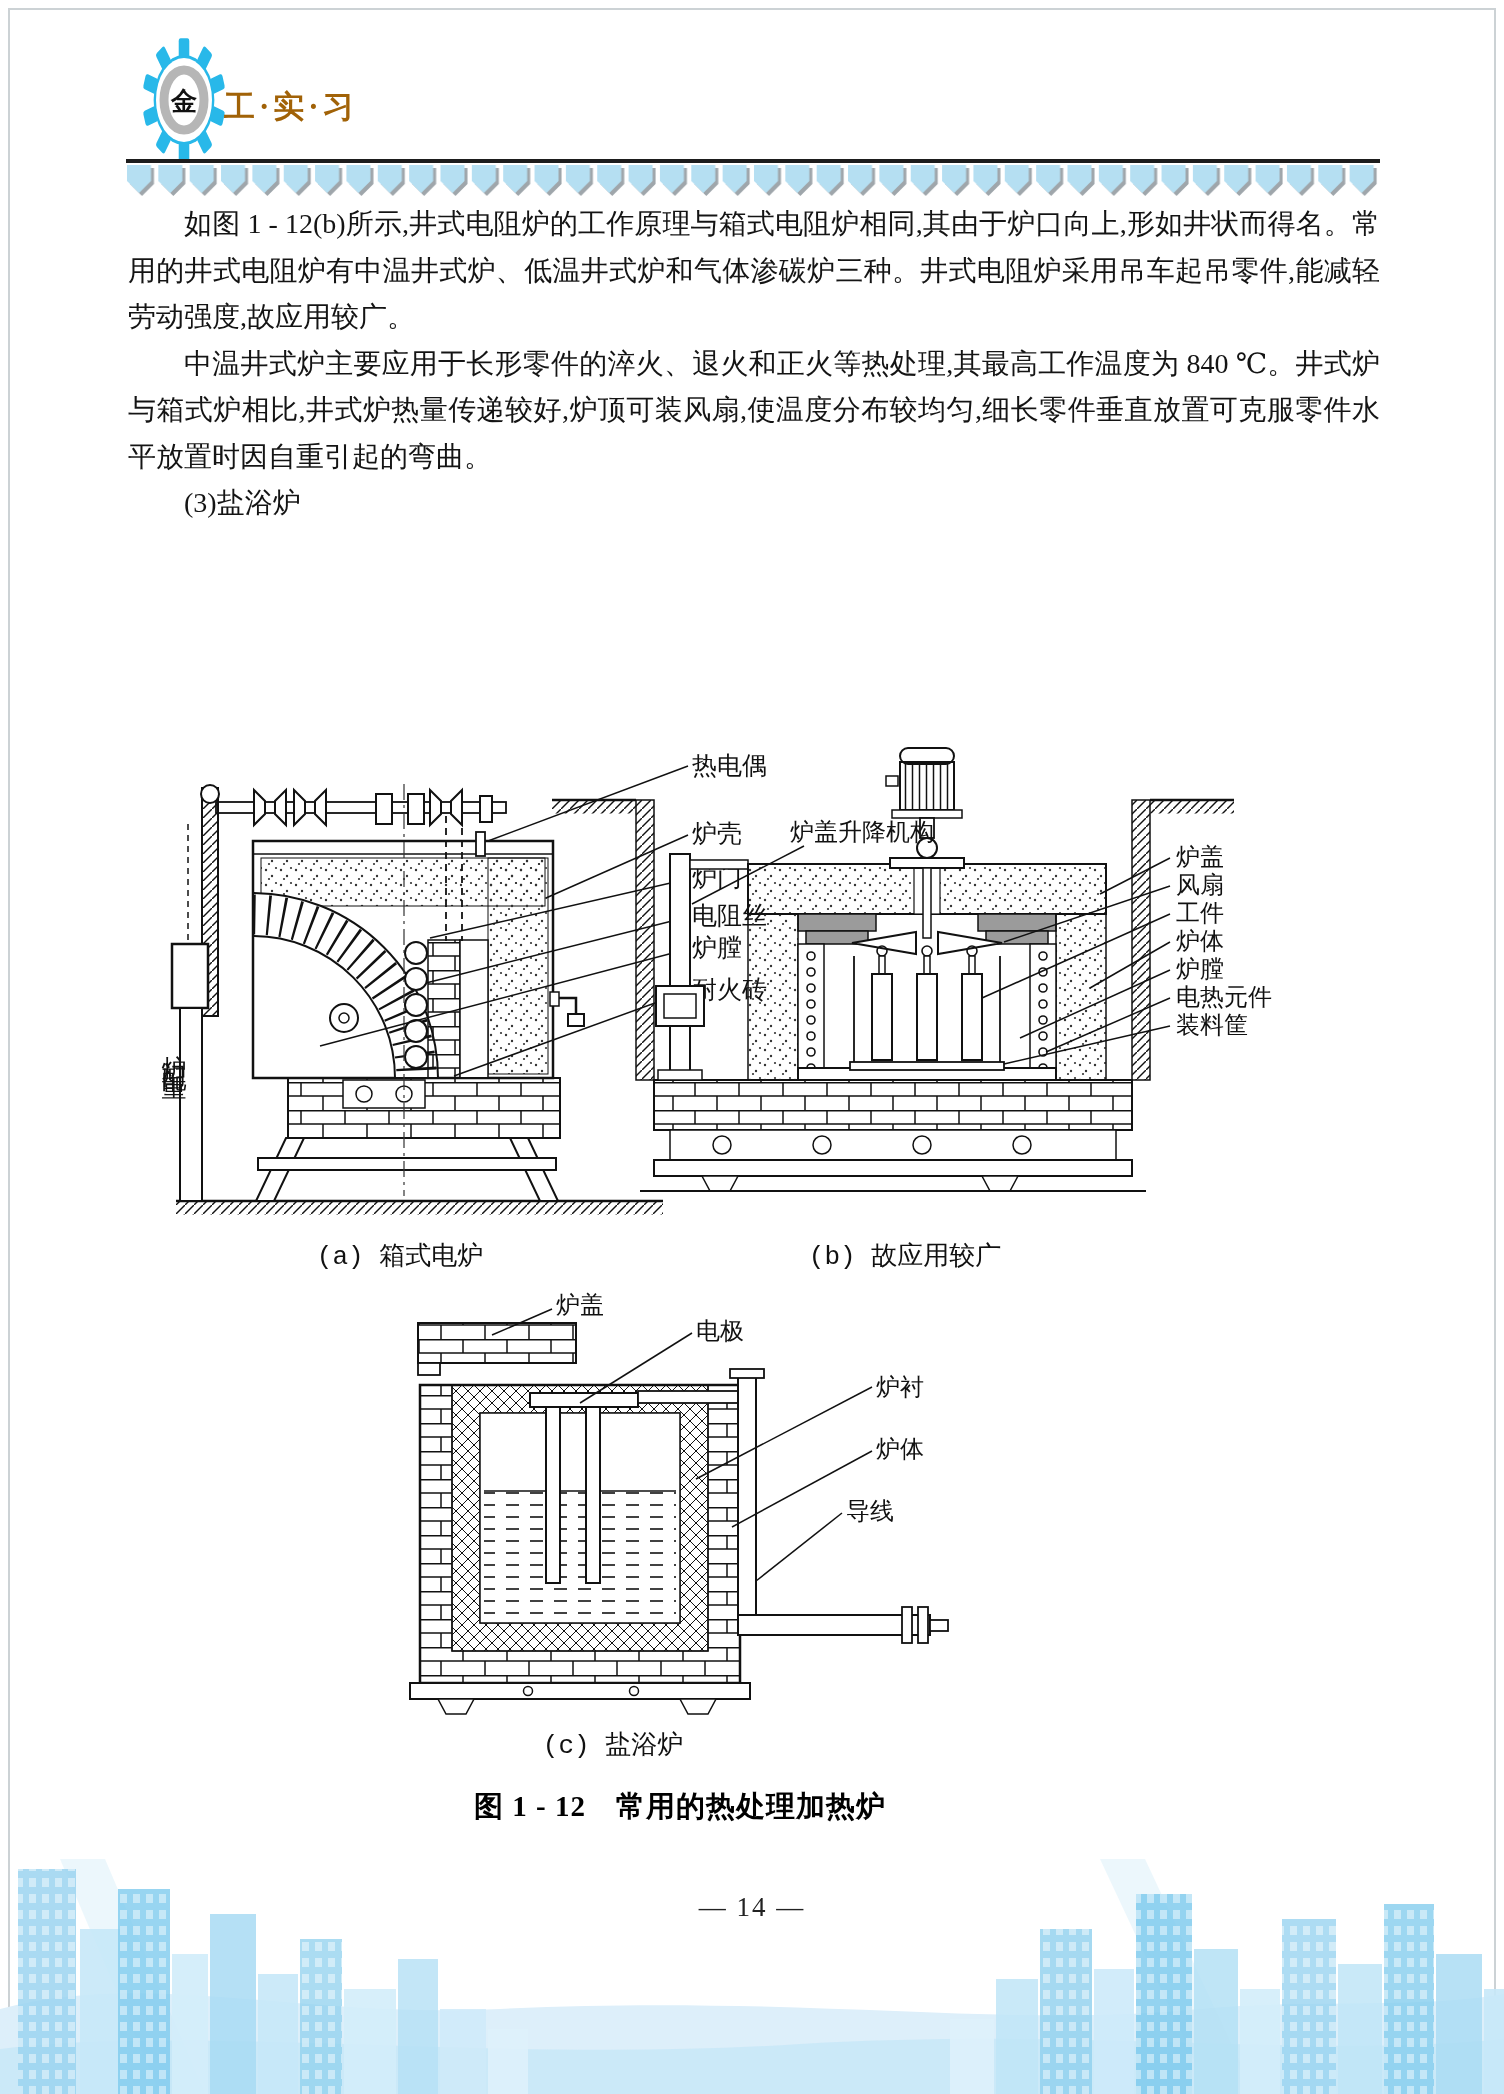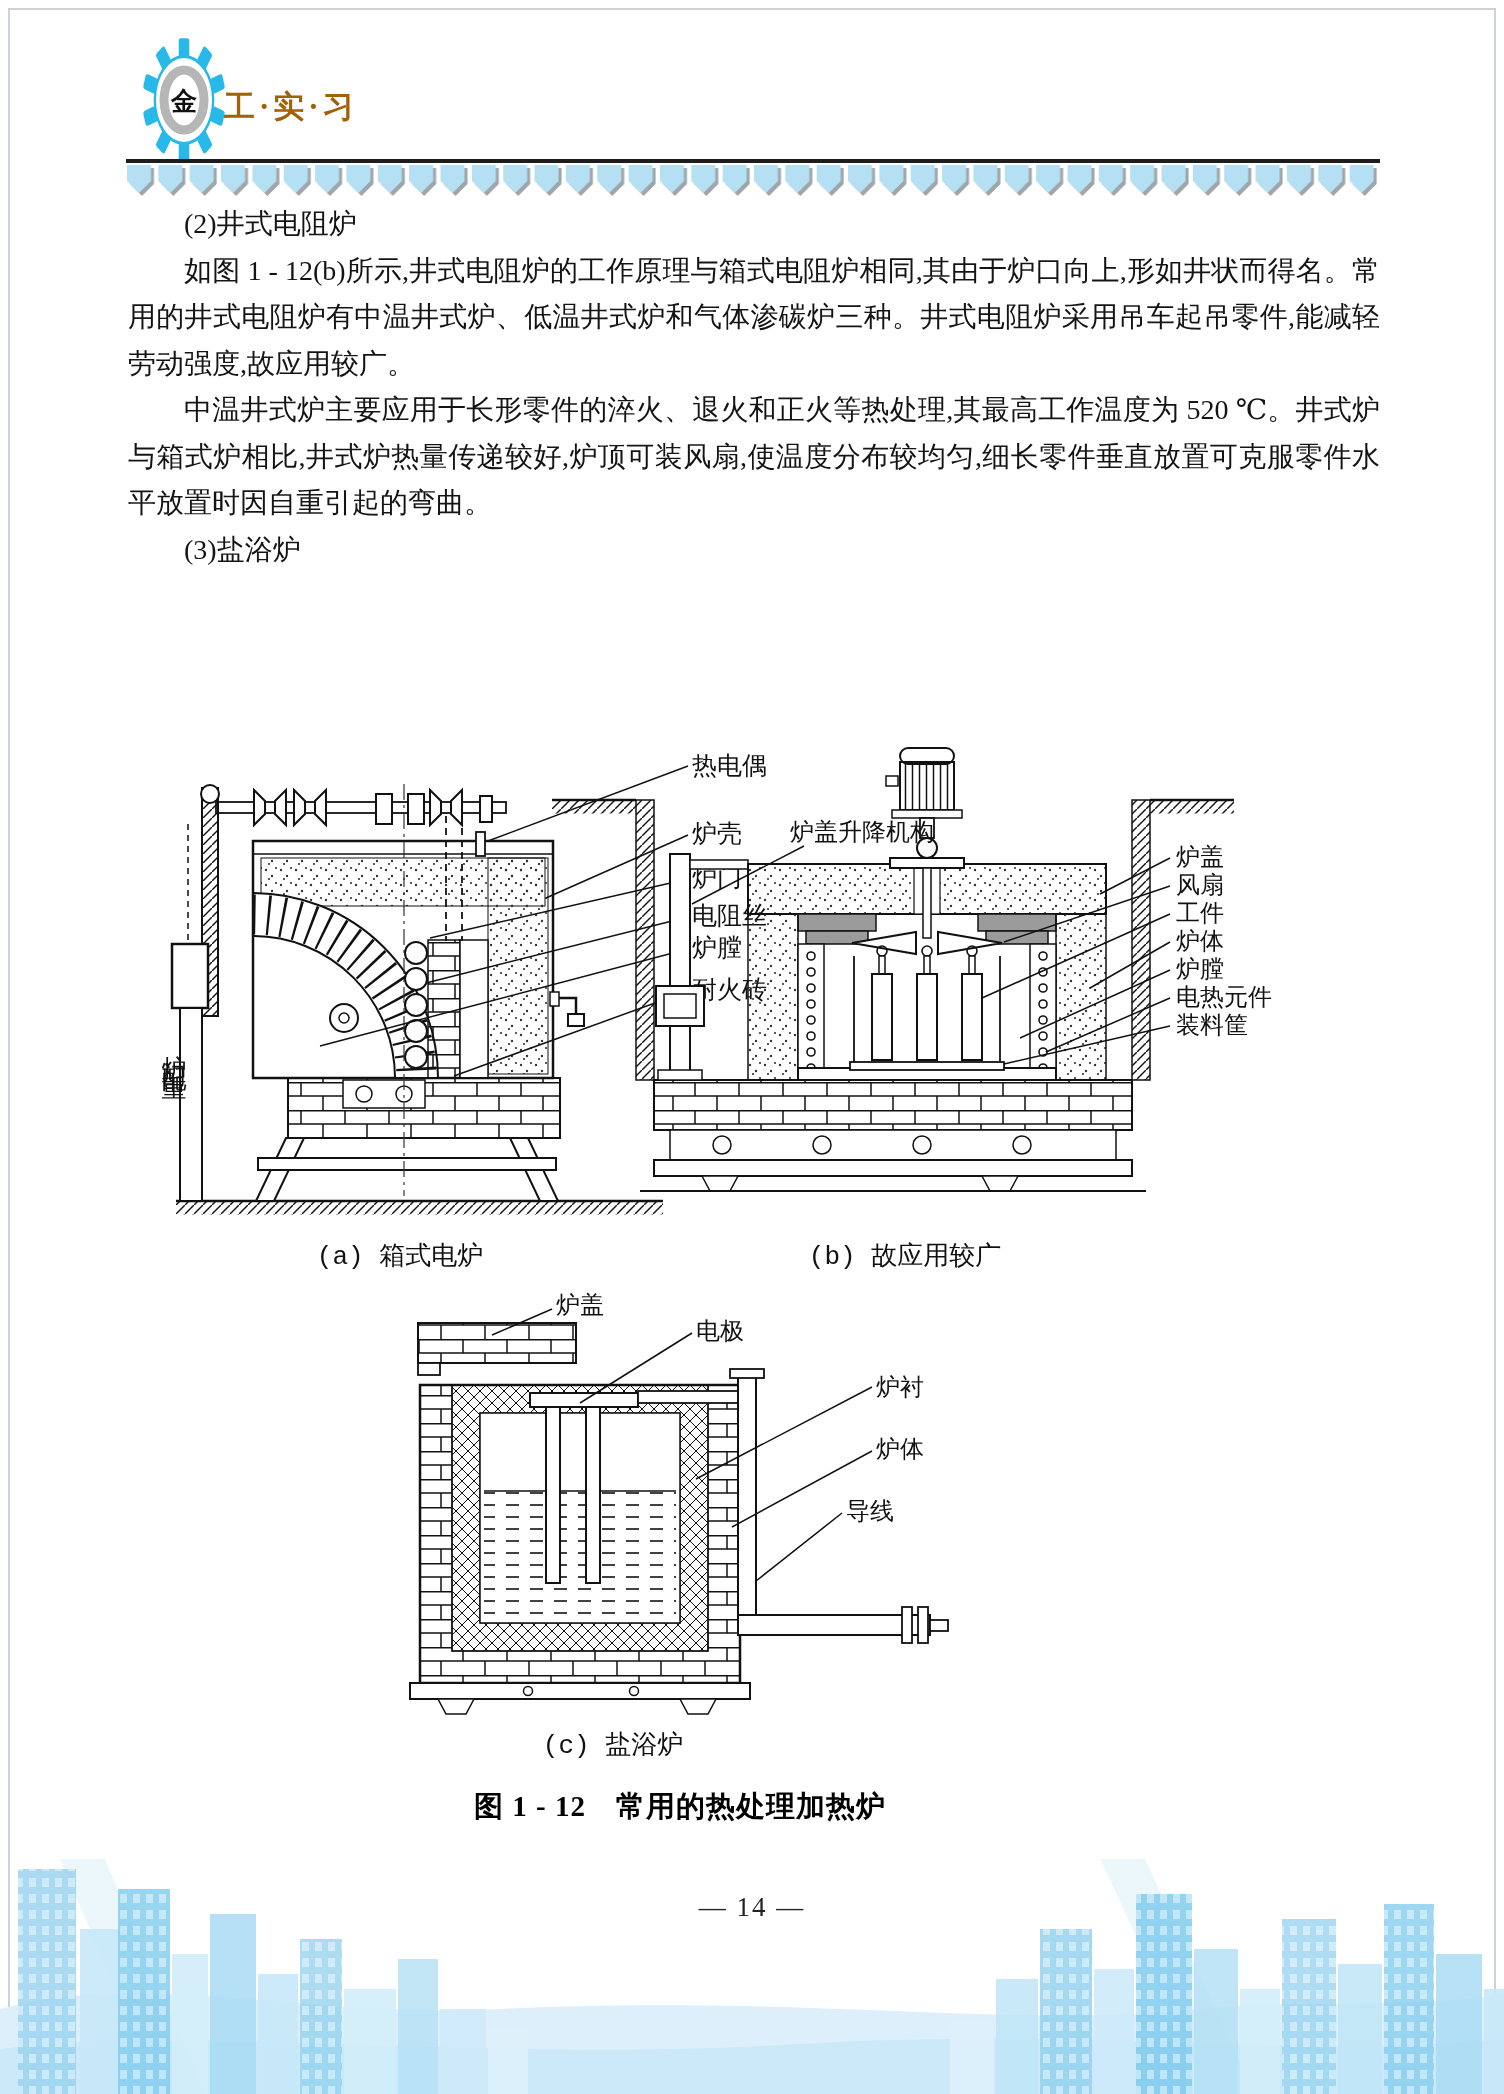--- a/index.html
+++ b/index.html
@@ -79,23 +79,22 @@
     </g>
   </svg>
   <div class="abs logo-title" style="left:224px;top:86px">工·实·习</div>
 
   <div class="abs rule" style="left:126px;top:159px;width:1254px;height:3.5px"></div>
   <svg class="abs" style="left:126px;top:165px" width="1254" height="34">
     <rect x="0" y="0" width="1254" height="34" fill="url(#pShield)"></rect>
   </svg>
 
   <div class="abs bodytext" style="left:128px;top:201px">
-    <p>(2)井式电阻炉</p>
     <p>如图 1 - 12(b)所示,井式电阻炉的工作原理与箱式电阻炉相同,其由于炉口向上,形如井状而得名。常用的井式电阻炉有中温井式炉、低温井式炉和气体渗碳炉三种。井式电阻炉采用吊车起吊零件,能减轻劳动强度,故应用较广。</p>
-    <p>中温井式炉主要应用于长形零件的淬火、退火和正火等热处理,其最高工作温度为 520 ℃。井式炉与箱式炉相比,井式炉热量传递较好,炉顶可装风扇,使温度分布较均匀,细长零件垂直放置可克服零件水平放置时因自重引起的弯曲。</p>
+    <p>中温井式炉主要应用于长形零件的淬火、退火和正火等热处理,其最高工作温度为 840 ℃。井式炉与箱式炉相比,井式炉热量传递较好,炉顶可装风扇,使温度分布较均匀,细长零件垂直放置可克服零件水平放置时因自重引起的弯曲。</p>
     <p>(3)盐浴炉</p>
   </div>
 
   <svg class="abs" style="left:158px;top:746px" width="618" height="488" viewBox="0 0 618 488">
     <g stroke="#111" fill="none" stroke-width="2">
       <line x1="18" y1="455" x2="505" y2="455" stroke-width="2.5"></line>
       <rect x="18" y="455.5" width="487" height="13" fill="url(#pHatch)" stroke="none"></rect>
       <polygon points="128,392 146,392 116,455 98,455" fill="#fff"></polygon>
       <polygon points="352,392 370,392 400,455 382,455" fill="#fff"></polygon>
       <rect x="100" y="412" width="298" height="12" fill="#fff"></rect>

